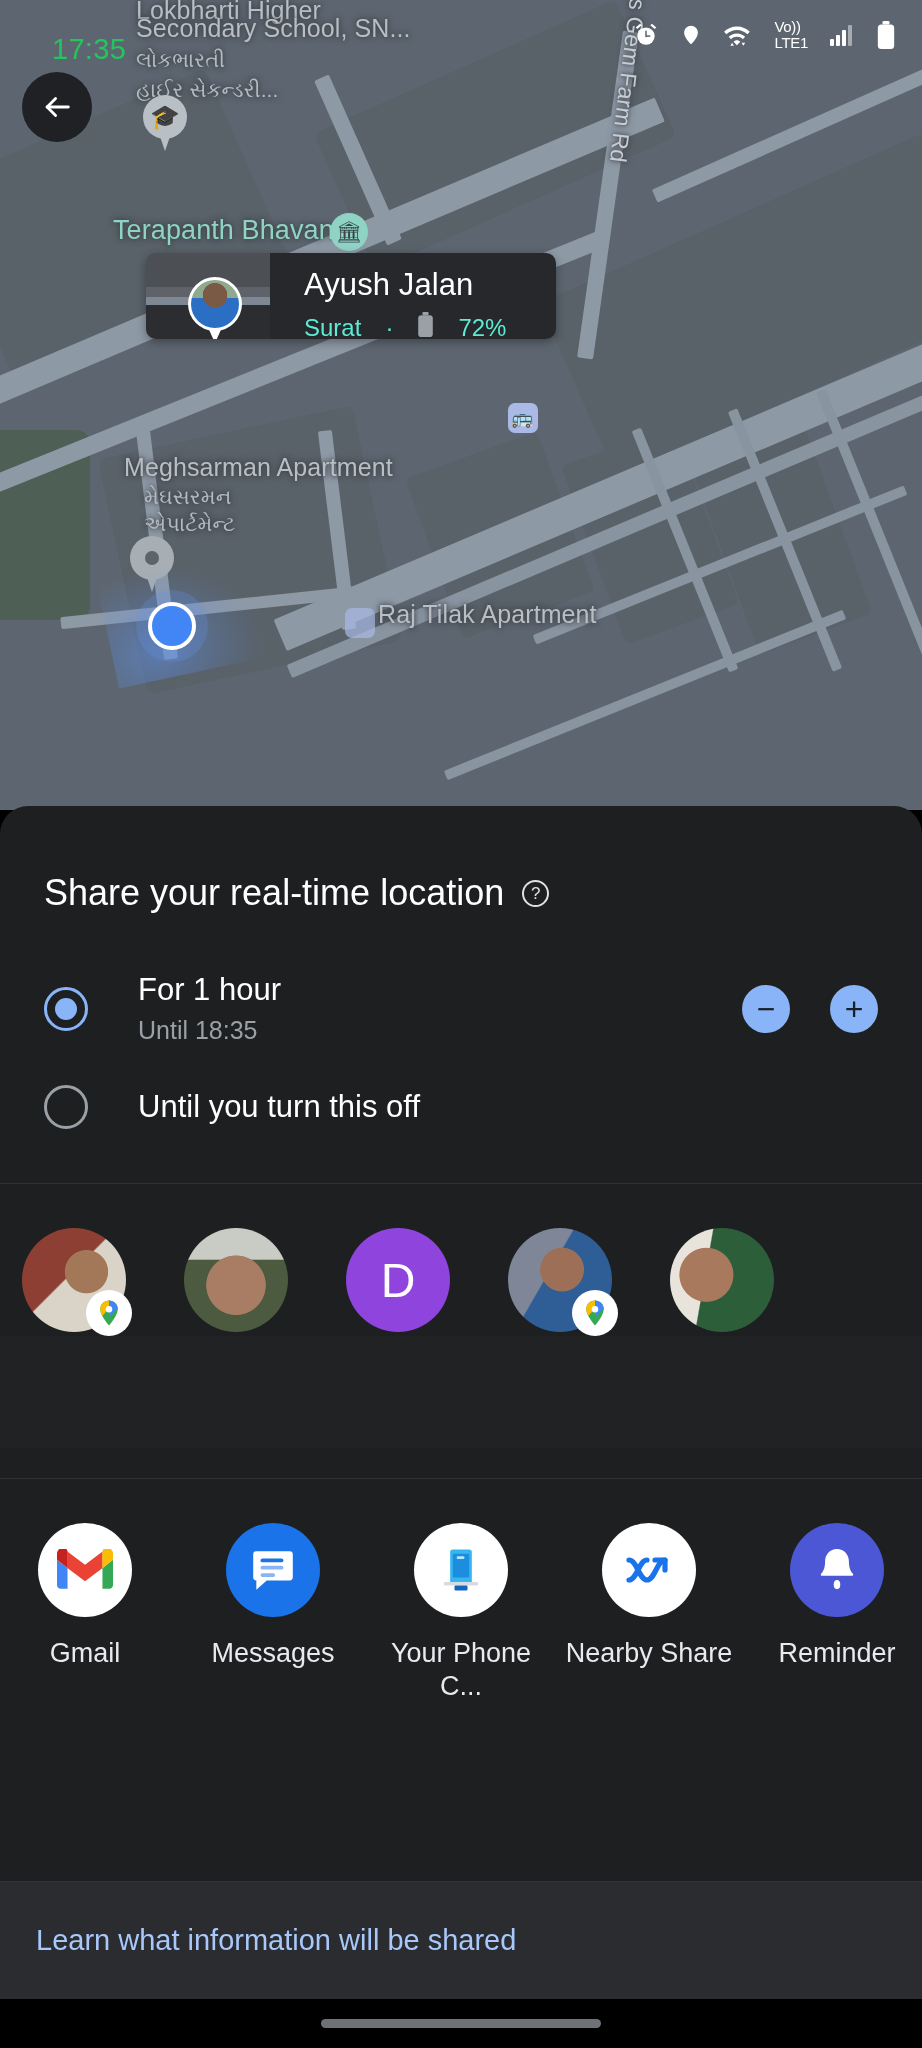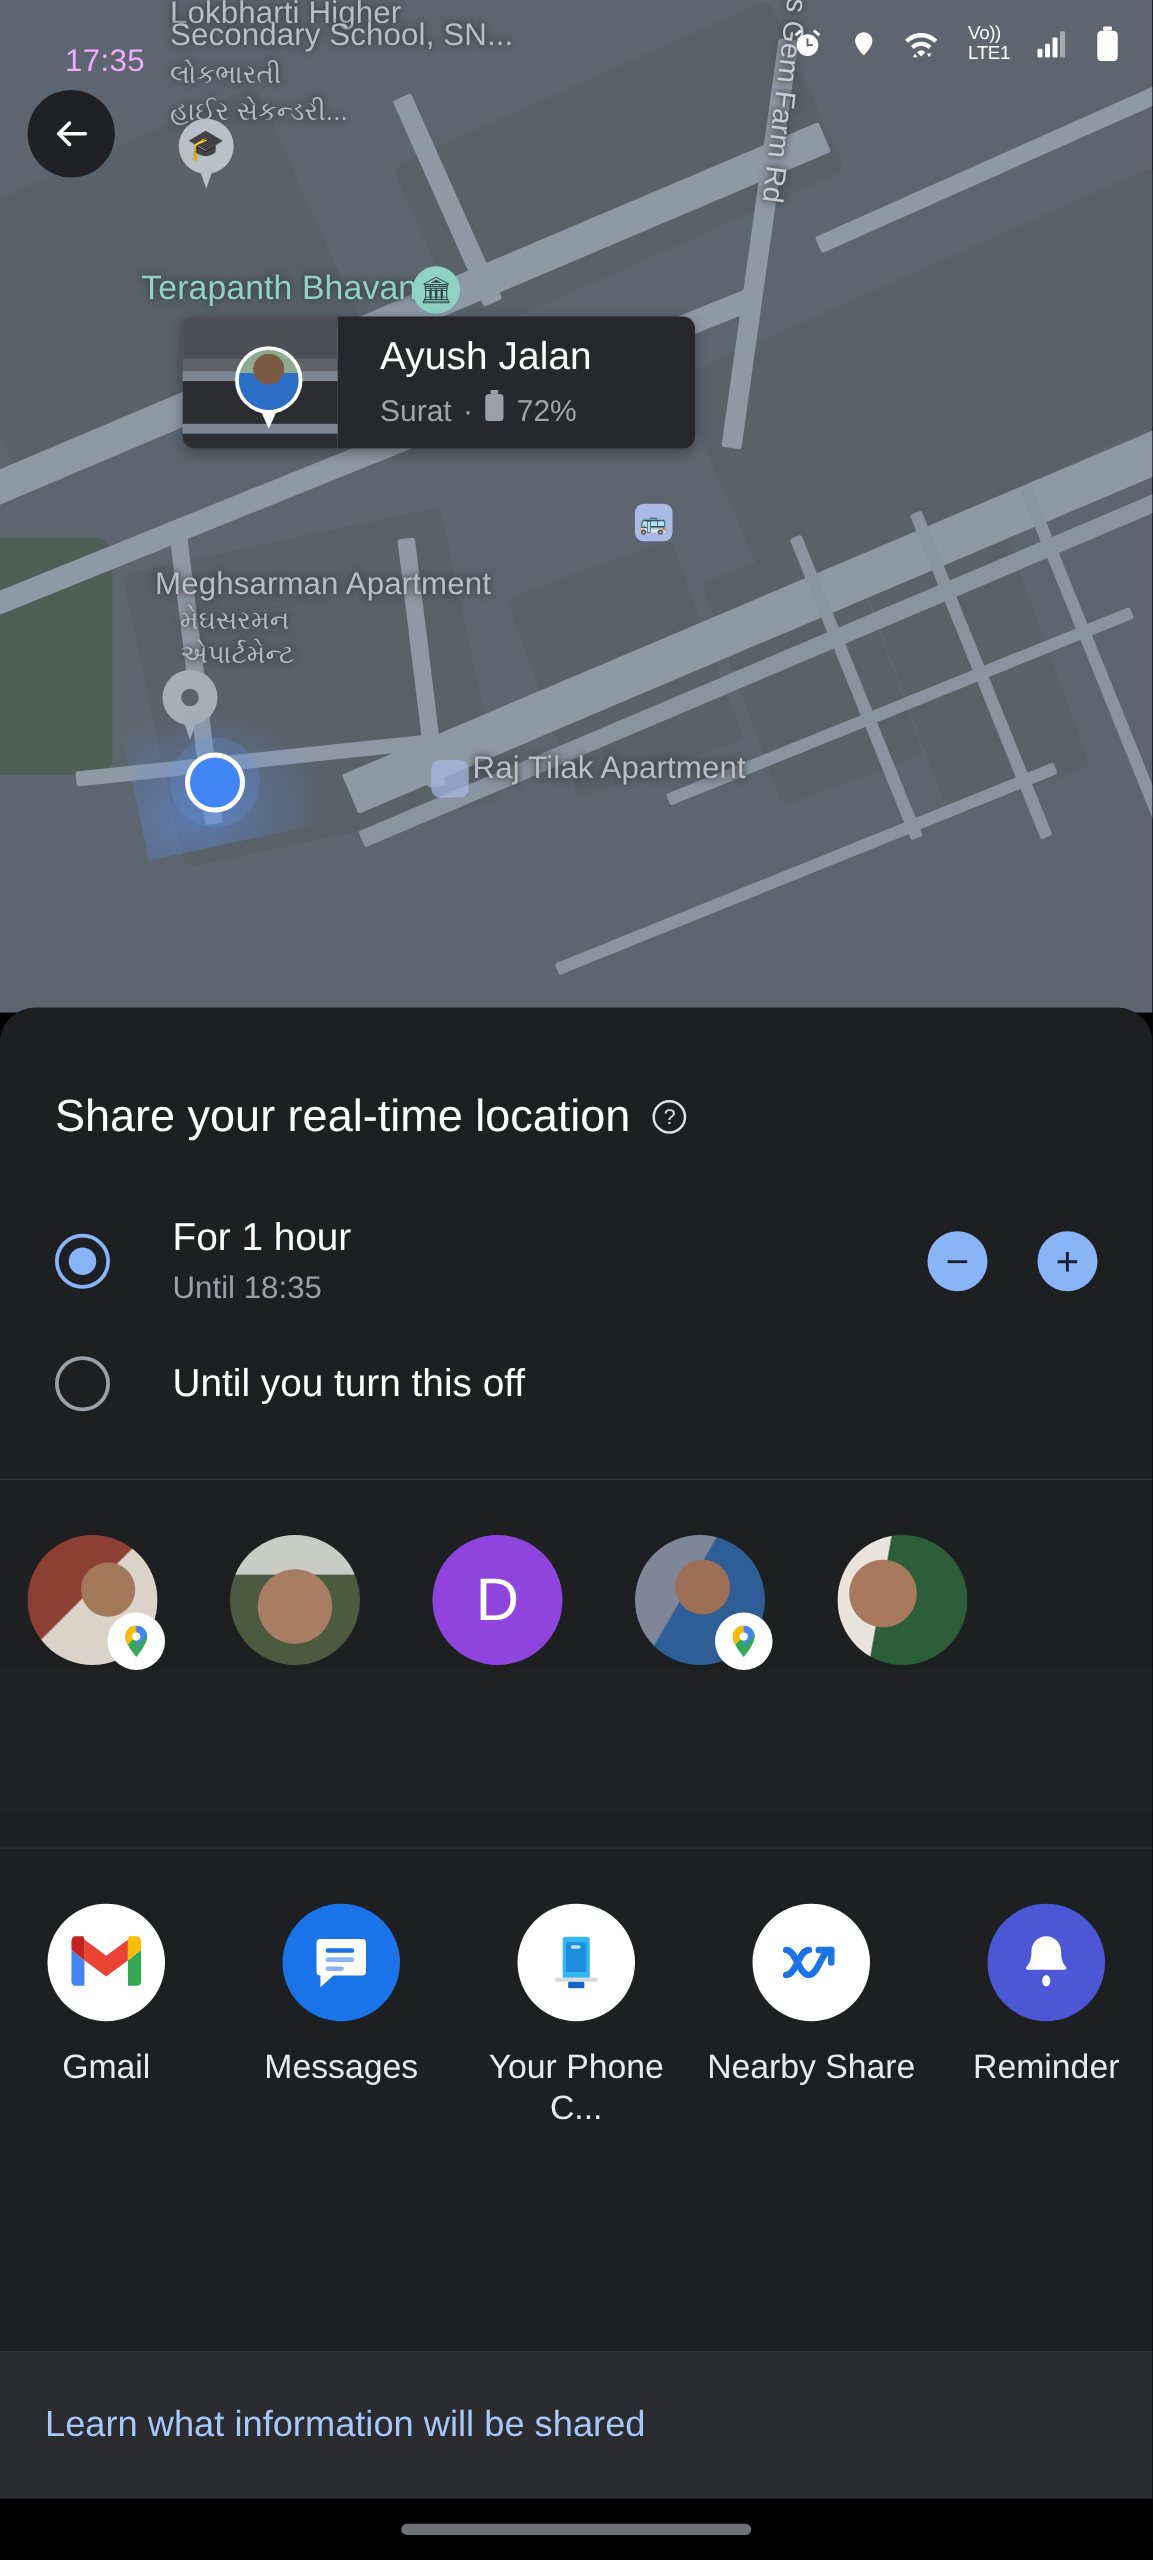--- a/index.html
+++ b/index.html
@@ -72,35 +72,35 @@
     position:absolute; left:18px; top:32px; width:48px; height:48px; border-radius:50%;
     background:#4285f4; border:4px solid #fff;
   }
 
   
   #statusbar {
     position:absolute; left:0; top:0; width:922px; height:70px; z-index:30;
     display:flex; align-items:center; justify-content:space-between;
     padding:0 26px 0 52px;
   }
-  #clock { font-size:25px; color:#f0abfc; letter-spacing:.3px;margin-top:28px; }
+  #clock { font-size:29px; color:#22c55e; letter-spacing:.3px;margin-top:28px; }
   #sysicons { display:flex; align-items:center; gap:21px; }
   #sysicons svg { display:block; }
   .volte { font-size:15px; line-height:16px; text-align:left; color:#fff; letter-spacing:-.3px; }
 
   
   #backbtn {
     position:absolute; left:22px; top:72px; width:70px; height:70px;
     border-radius:50%; background:#1f2124; z-index:25;
     display:flex; align-items:center; justify-content:center;
   }
 
   
   #personcard {
-    position:absolute; left:146px; top:253px; width:410px; height:106px;
+    position:absolute; left:146px; top:253px; width:410px; height:86px;
     z-index:22; display:flex; border-radius:10px; overflow:hidden;
     box-shadow:0 3px 10px rgba(0,0,0,.35);
   }
   #personcard .thumb {
     width:124px; position:relative; background:#5f6268; overflow:hidden;
   }
   #personcard .thumb .mini-road { position:absolute; background:#7e8894; }
   #personcard .thumb .mini-dark { position:absolute; background:#2b2d30; }
   #personcard .avatar-pin {
     position:absolute; left:42px; top:24px; width:54px; height:66px;
@@ -117,22 +117,22 @@
   }
   #personcard .avatar-pin .tip {
     position:absolute; left:18px; top:46px; width:18px; height:20px;
     background:#fff; clip-path:polygon(0 0,100% 0,50% 100%);
   }
   #personcard .info {
     flex:1; background:#26282b; padding:14px 0 0 34px;
   }
   #personcard .pname { font-size:31px; font-weight:400; letter-spacing:.1px; }
   #personcard .pmeta {
-    margin-top:9px; font-size:24px; color:#a3a3a3;
-    display:flex; align-items:flex-end; gap:9px;
+    margin-top:9px; font-size:24px; color:#5eead4;
+    display:flex; align-items:center; gap:24px;
   }
   .batt-glyph { display:inline-block; }
 
   
   #sheet {
     position:absolute; left:0; top:806px; width:922px; height:1193px;
     background:#1d1f21; border-radius:28px 28px 0 0; z-index:40;
   }
   #sheet-header { padding:66px 44px 0 44px; }
   #sheet-title {

